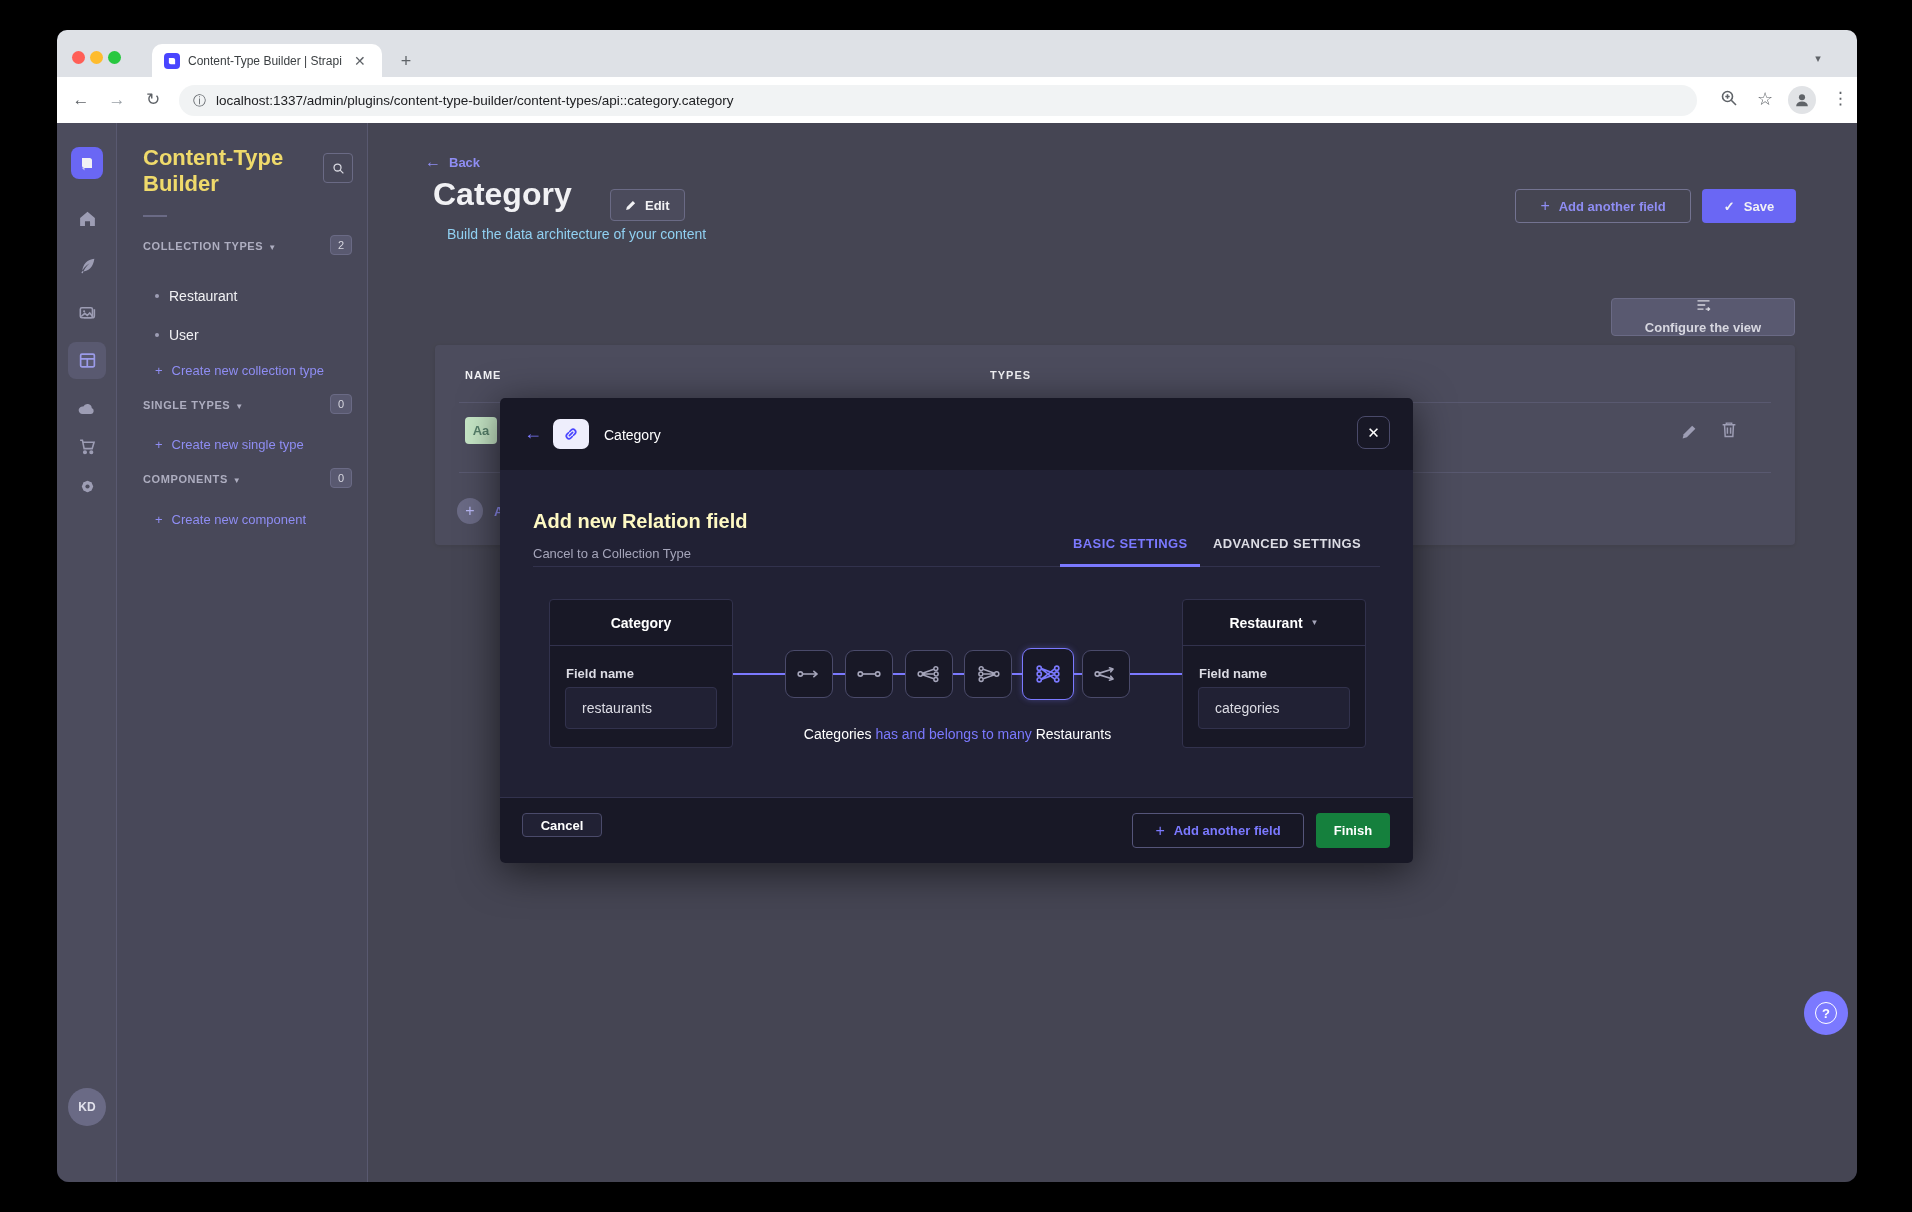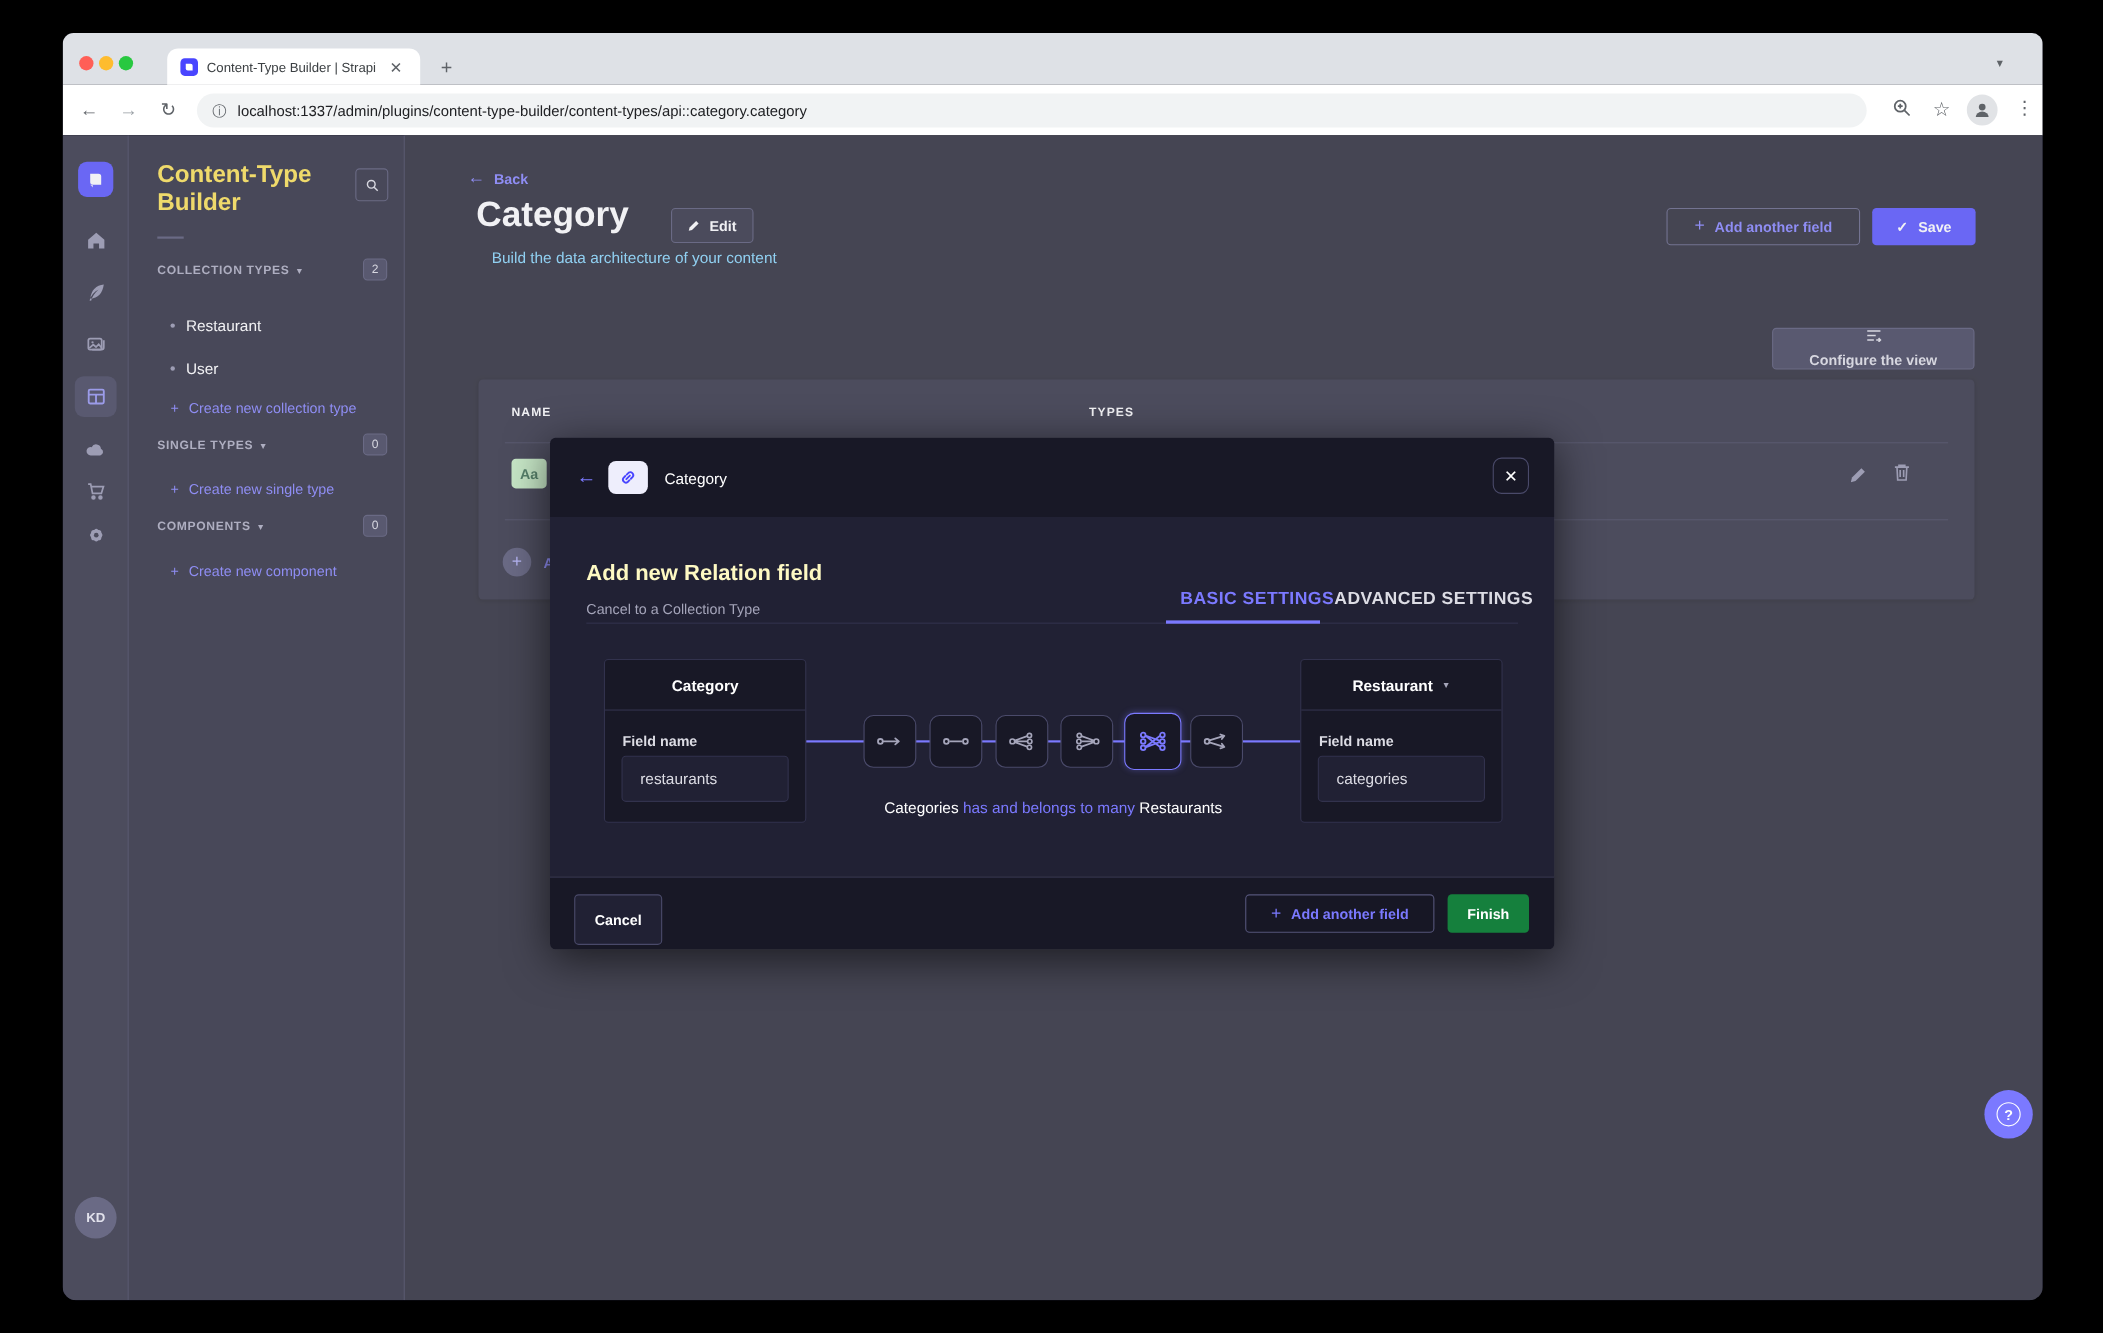--- a/index.html
+++ b/index.html
@@ -106,21 +106,21 @@
             border-radius:5px 5px 0 0; }
   .m-back { position:absolute; left:24px; top:25px; color:#7b79ff; font-size:18px; }
   .m-linktile { position:absolute; left:53px; top:21px; width:36px; height:30px; border-radius:7px;
                 background:#eeeefc; display:flex; align-items:center; justify-content:center; }
   .m-crumb { position:absolute; left:104px; top:29px; font-size:14px; color:#fff; }
   .m-close { position:absolute; left:857px; top:18px; width:33px; height:33px; border:1px solid #4a4a6a;
              border-radius:8px; color:#fff; font-size:15px; display:flex; align-items:center; justify-content:center; }
   .m-body { position:absolute; left:0; top:72px; width:100%; height:327px; background:#212134; }
   .m-title { position:absolute; left:33px; top:40px; font-size:20px; font-weight:bold; color:#fef9c3; }
   .m-sub { position:absolute; left:33px; top:76px; font-size:13px; color:#a5a5ba; }
-  .m-tab { position:absolute; top:66px; font-size:16px; font-weight:bold; letter-spacing:.4px; }
+  .m-tab { position:absolute; top:66px; font-size:13px; font-weight:bold; letter-spacing:.4px; }
   .m-tab.active { color:#7b79ff; }
   .m-tab.idle { color:#dcdce4; }
   .m-divider { position:absolute; left:33px; top:96px; width:847px; height:1px; background:#32324d; }
   .m-underline { position:absolute; left:560px; top:94px; width:140px; height:3px; background:#7b79ff; z-index:2; }
 
   .relcard { position:absolute; top:129px; width:184px; height:149px; background:#181826;
              border:1px solid #32324d; border-radius:4px; }
   .relcard .hd { height:46px; border-bottom:1px solid #32324d; display:flex; align-items:center;
                  justify-content:center; gap:8px; color:#fff; font-size:14px; font-weight:bold; }
   .relcard .hd .chev { font-size:8px; color:#a5a5ba; }
@@ -132,21 +132,21 @@
   .relbtn { position:absolute; top:180px; width:48px; height:48px; background:#181826;
             border:1px solid #4a4a6a; border-radius:9px; color:#a5a5ba;
             display:flex; align-items:center; justify-content:center; }
   .relbtn.sel { top:178px; width:52px; height:52px; border:1px solid #7b79ff; color:#7b79ff;
                 box-shadow:0 0 6px rgba(123,121,255,.35); }
   .m-caption { position:absolute; left:233px; top:256px; width:449px; text-align:center; font-size:14px;
                color:#fff; }
   .m-caption .rel { color:#7b79ff; }
   .m-foot { position:absolute; left:0; top:399px; width:100%; height:66px; background:#181826;
             border-top:1px solid #32324d; border-radius:0 0 5px 5px; }
-  .cancelbtn { position:absolute; left:22px; top:15px; width:80px; height:46px; background:#212134;
+  .cancelbtn { position:absolute; left:22px; top:15px; width:80px; height:24px; background:#212134;
                border:1px solid #4a4a6a; border-radius:4px; color:#fff; font-size:13px; font-weight:bold;
                display:flex; align-items:center; justify-content:center; }
   .foot-addfield { position:absolute; left:632px; top:15px; width:172px; height:35px; }
   .finishbtn { position:absolute; left:816px; top:15px; width:74px; height:35px; background:#15803d;
                border-radius:4px; color:#fff; font-size:13px; font-weight:bold; display:flex;
                align-items:center; justify-content:center; }
   svg { display:block; }
 </style>
 </head>
 <body>

